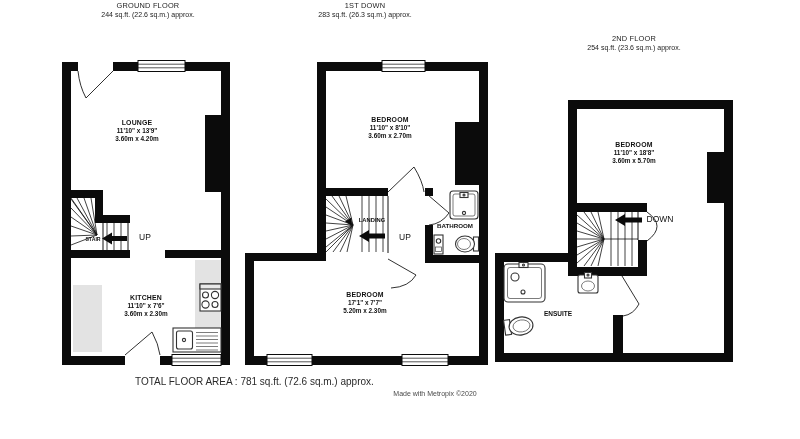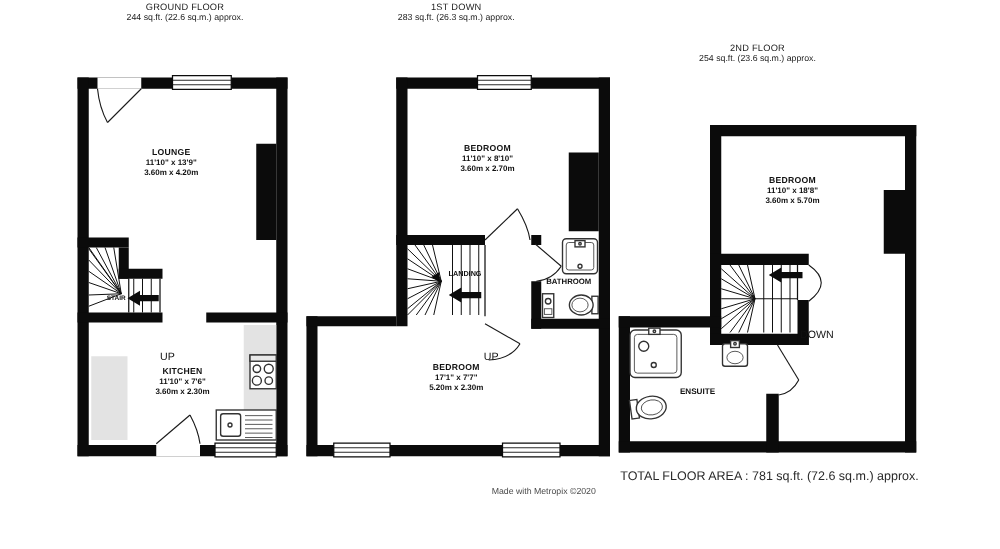--- a/index.html
+++ b/index.html
@@ -7,23 +7,23 @@
     position:relative;width:800px;height:439px;background:#ffffff;overflow:hidden;
     font-family:"Liberation Sans","DejaVu Sans",sans-serif;color:#1a1a1a;
   }
   .plan{position:absolute;}
   .floor-header{position:absolute;text-align:center;color:#222;}
   .floor-title{font-size:7.4px;line-height:9px;letter-spacing:.2px;}
   .floor-area{font-size:7px;line-height:9px;}
   .room-label{position:absolute;text-align:center;font-weight:bold;color:#111;}
   .room-name{font-size:6.9px;line-height:8.2px;letter-spacing:.2px;}
   .room-dims{font-size:6.4px;line-height:7.6px;}
-  .dir-label{position:absolute;font-size:8.5px;color:#111;margin-top:48px;}
+  .dir-label{position:absolute;text-align:center;font-size:8.5px;color:#111;}
   .tiny-label{position:absolute;text-align:center;font-weight:bold;color:#111;}
-  .footer-total{position:absolute;left:135px;top:376px;width:600px;text-align:right;font-size:10px;color:#2a2a2a;}
+  .footer-total{position:absolute;left:135px;top:376px;width:600px;text-align:left;font-size:10px;color:#2a2a2a;}
   .footer-credit{position:absolute;left:135px;top:390px;width:600px;text-align:center;font-size:7px;color:#4a4a4a;}
   svg .wall{fill:#0b0b0b;}
   svg .gap{fill:#ffffff;}
   svg .win{fill:#ffffff;stroke:#0b0b0b;stroke-width:1;}
   svg .winline{stroke:#0b0b0b;stroke-width:.7;}
   svg .doorln{stroke:#1a1a1a;stroke-width:.9;fill:none;}
   svg .tread{stroke:#111;stroke-width:.8;fill:none;}
   svg .treadedge{stroke:#111;stroke-width:1;fill:none;}
   svg .fix{stroke:#333;stroke-width:1.1;fill:#ffffff;}
   svg .fixthin{stroke:#444;stroke-width:.7;fill:none;}
@@ -259,21 +259,21 @@
   </svg>
 
   <div class="floor-header" style="left:58px;top:1px;width:180px">
     <div class="floor-title">GROUND FLOOR</div>
     <div class="floor-area">244 sq.ft. (22.6 sq.m.) approx.</div>
   </div>
   <div class="floor-header" style="left:275px;top:1px;width:180px">
     <div class="floor-title">1ST DOWN</div>
     <div class="floor-area">283 sq.ft. (26.3 sq.m.) approx.</div>
   </div>
-  <div class="floor-header" style="left:516px;top:34px;width:180px">
+  <div class="floor-header" style="left:544px;top:34px;width:180px">
     <div class="floor-title">2ND FLOOR</div>
     <div class="floor-area">254 sq.ft. (23.6 sq.m.) approx.</div>
   </div>
 
   <div class="room-label" style="left:77px;top:119px;width:120px">
     <div class="room-name">LOUNGE</div>
     <div class="room-dims">11'10" x 13'9"</div>
     <div class="room-dims">3.60m x 4.20m</div>
   </div>
   <div class="room-label" style="left:86px;top:294px;width:120px">

